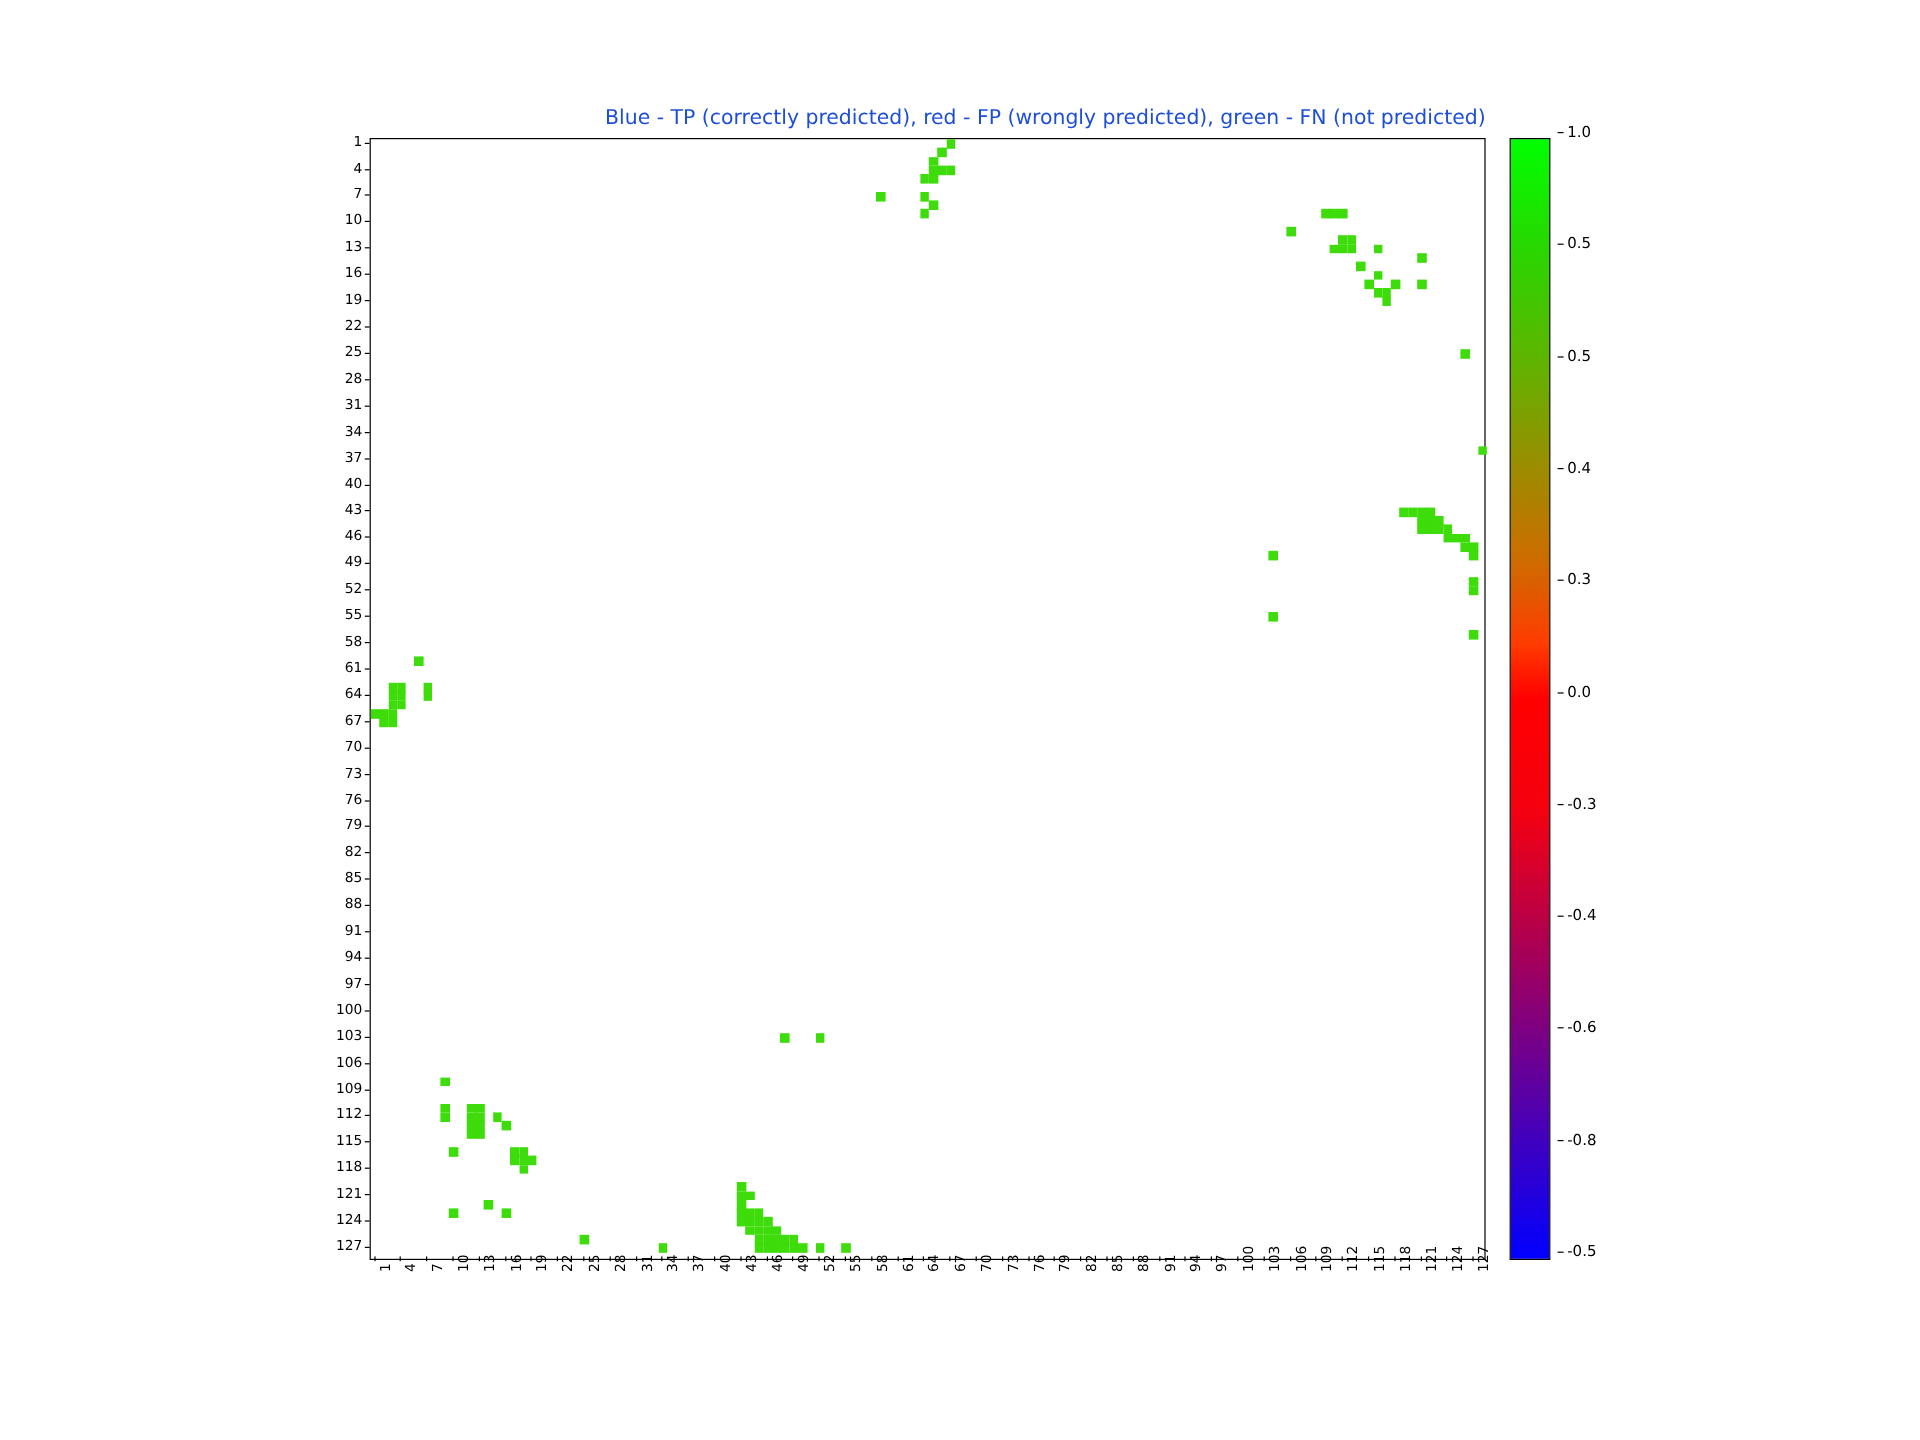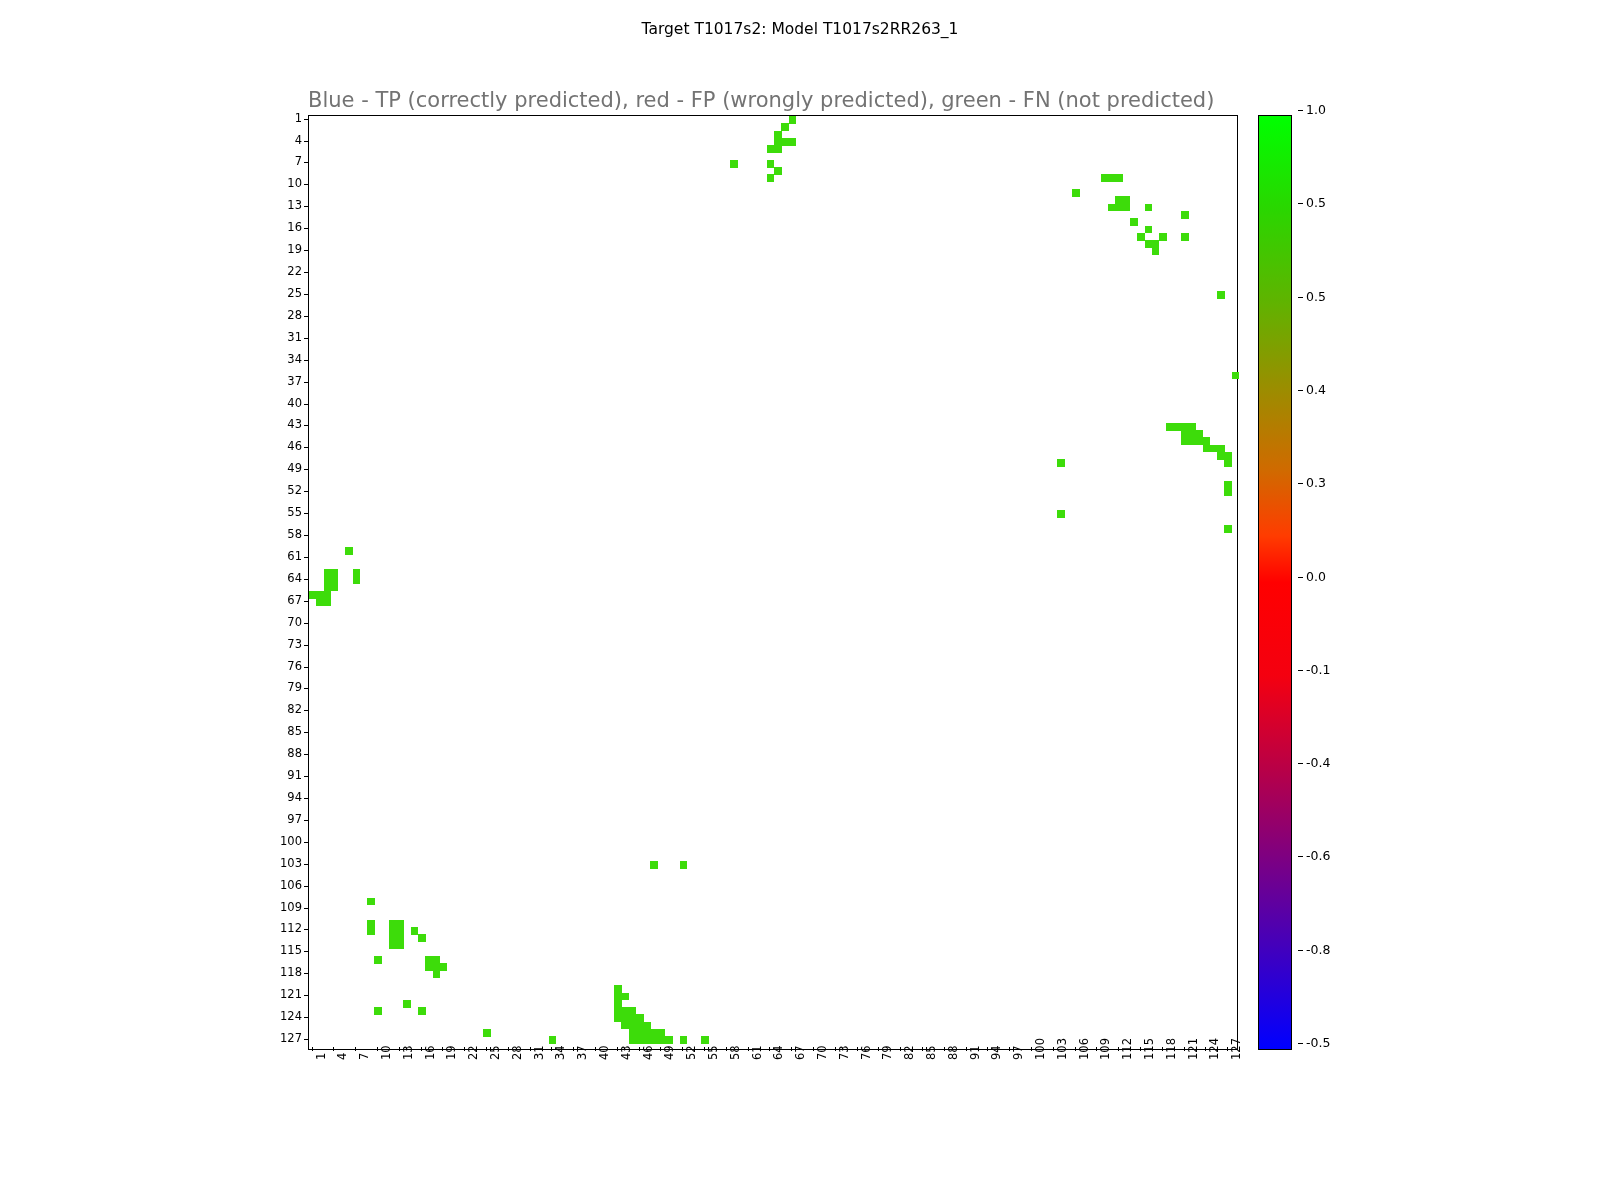--- a/index.html
+++ b/index.html
@@ -25,23 +25,23 @@
   .title-line {
     font-size: 15.5px;
     line-height: 22px;
     color: #000;
   }
   .subtitle-legend {
     position: absolute;
     left: 308px;
     top: 88px;
     width: 930px;
-    text-align: left;
-    font-size: 21px;
-    color: #737373;
+    text-align: right;
+    font-size: 17px;
+    color: #1d4ed8;
   }
   
   #plot-frame {
     position: absolute;
     left: 308px;
     top: 115px;
     width: 930px;
     height: 935px;
     border: 1px solid #000000;
     box-sizing: border-box;
@@ -156,21 +156,20 @@
     left: 0;
     width: 5px;
     height: 1px;
     background: #000;
   }
 </style>
 </head>
 <body>
 
 <div class="title-block">
-  <div class="title-line">Target T1017s2: Model T1017s2RR263_1</div>
 </div>
 
 <div class="subtitle-legend">Blue - TP (correctly predicted), red - FP (wrongly predicted), green - FN (not predicted)</div>
 
 <div id="plot-frame">
   <div id="cells-layer">
       <div class="cell" style="left: 479.531px; top: 0px; width: 7.66563px; height: 7.70469px; background: rgb(61, 220, 10);"></div>
       <div class="cell" style="left: 472.266px; top: 7.30469px; width: 7.66563px; height: 7.70469px; background: rgb(61, 220, 10);"></div>
       <div class="cell" style="left: 465px; top: 14.6094px; width: 7.66563px; height: 7.70469px; background: rgb(61, 220, 10);"></div>
       <div class="cell" style="left: 465px; top: 21.9141px; width: 7.66563px; height: 7.70469px; background: rgb(61, 220, 10);"></div>
@@ -483,21 +482,21 @@
     <div class="cbar-label" style="top: 88.3px;">0.5</div>
     <div class="cbar-tick" style="top: 94.3px;"></div>
     <div class="cbar-label" style="top: 181.6px;">0.5</div>
     <div class="cbar-tick" style="top: 187.6px;"></div>
     <div class="cbar-label" style="top: 274.9px;">0.4</div>
     <div class="cbar-tick" style="top: 280.9px;"></div>
     <div class="cbar-label" style="top: 368.2px;">0.3</div>
     <div class="cbar-tick" style="top: 374.2px;"></div>
     <div class="cbar-label" style="top: 461.5px;">0.0</div>
     <div class="cbar-tick" style="top: 467.5px;"></div>
-    <div class="cbar-label" style="top: 554.8px;">-0.1</div>
+    <div class="cbar-label" style="top: 554.8px;">-0.3</div>
     <div class="cbar-tick" style="top: 560.8px;"></div>
     <div class="cbar-label" style="top: 648.1px;">-0.4</div>
     <div class="cbar-tick" style="top: 654.1px;"></div>
     <div class="cbar-label" style="top: 741.4px;">-0.6</div>
     <div class="cbar-tick" style="top: 747.4px;"></div>
     <div class="cbar-label" style="top: 834.7px;">-0.8</div>
     <div class="cbar-tick" style="top: 840.7px;"></div>
     <div class="cbar-label" style="top: 928px;">-0.5</div>
     <div class="cbar-tick" style="top: 934px;"></div>
   </div>

